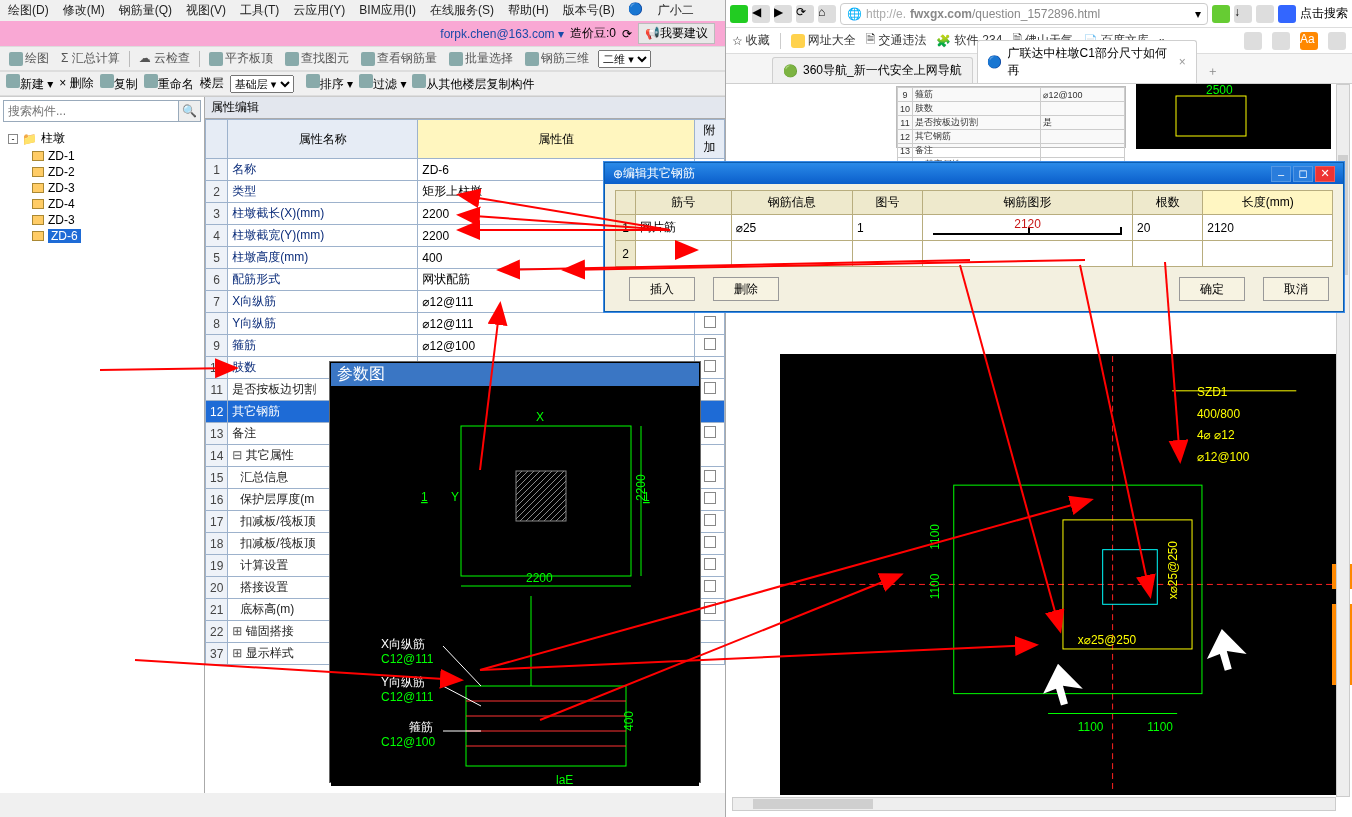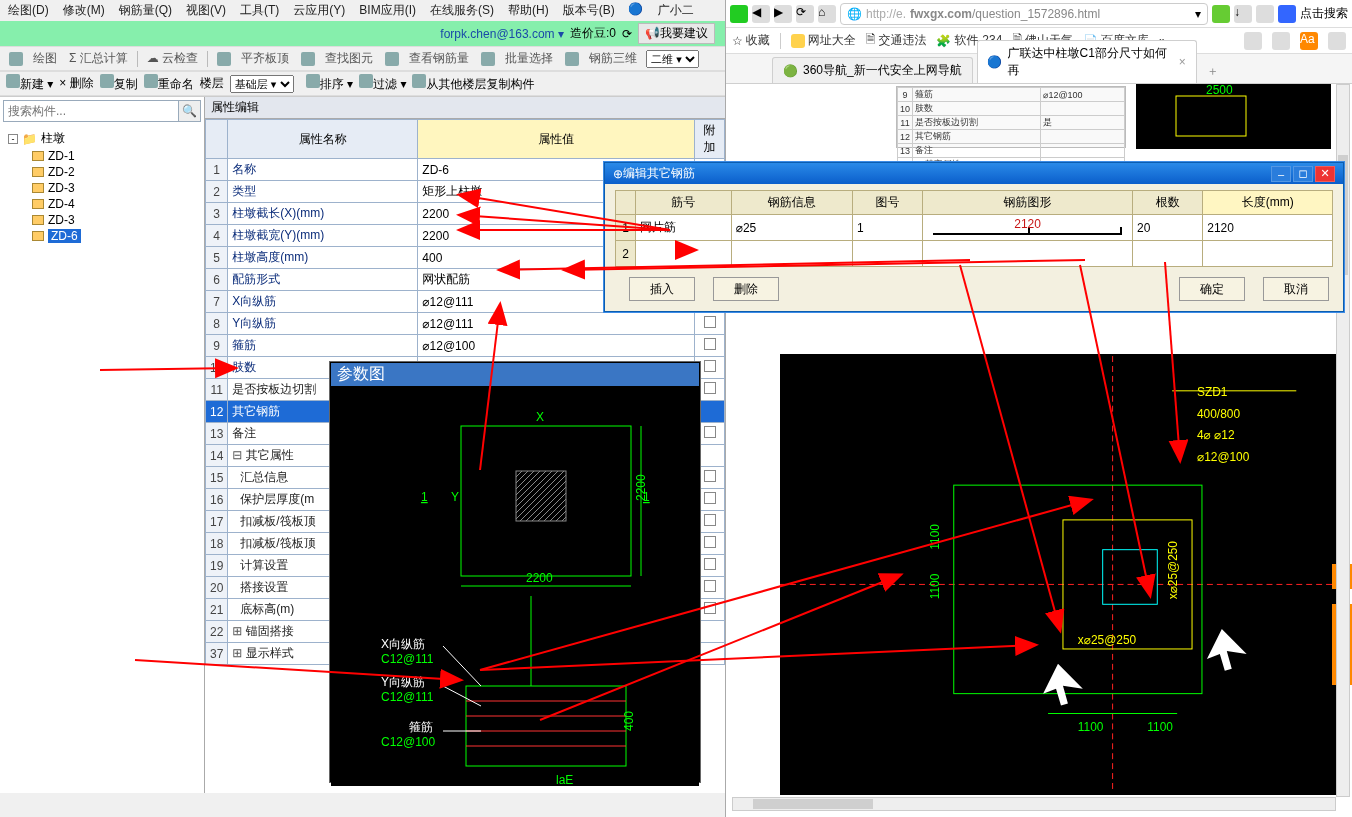--- a/index.html
+++ b/index.html
@@ -2,25 +2,25 @@
 <html><head>
 <meta charset="utf-8">
 <style>
 * { margin: 0; padding: 0; box-sizing: border-box; font-family: "Microsoft YaHei", SimSun, Arial, sans-serif; font-size: 12px; }
 body { background: #fff; width: 1352px; height: 817px; position: relative; overflow: hidden; }
 
 
 #left-app { position: absolute; left: 0; top: 0; width: 726px; height: 817px; background:#f0f0f0; border-right:1px solid #aaa;}
 .menubar { display:flex; gap:14px; padding:2px 8px; background:#f0f0f0; color:#222; }
 .menubar span { cursor:default; }
-.userbar { display:flex; justify-content:flex-end; align-items:center; gap:6px; padding:2px 10px; background:#86efac; }
+.userbar { display:flex; justify-content:flex-end; align-items:center; gap:6px; padding:2px 10px; background:#f9a8d4; }
 .userbar .link { color:#1a4aa8; }
 .userbar .btn { background:#e8e8e8; border:1px solid #bbb; padding:1px 6px; }
 .toolbar1, .toolbar2 { display:flex; align-items:center; gap:6px; padding:2px 6px; background:#f0f0f0; border-top:1px solid #ddd; border-bottom:1px solid #ddd; }
-.toolbar1 .titem { display:flex; align-items:center; gap:10px; color:#555; padding:1px 3px; }
+.toolbar1 .titem { display:flex; align-items:center; gap:2px; color:#555; padding:1px 3px; }
 .toolbar1 .sep { width:1px; height:16px; background:#bbb; }
 .icon { width:14px; height:14px; display:inline-block; background:#8aa; border-radius:2px; }
 select.small { font-size:11px; height:18px; }
 #workspace { display:flex; height: calc(100% - 120px); border-top:1px solid #ccc; }
 #tree-pane { width:205px; background:#fff; border-right:1px solid #aaa; display:flex; flex-direction:column; }
 #tree-pane .search { margin:3px; border:1px solid #9ab; height:22px; display:flex; }
 #tree-pane .search input { flex:1; border:none; outline:none; padding:0 4px; color:#3b82f6; }
 #tree-pane .search button { width:22px; border:none; border-left:1px solid #9ab; background:#eee; }
 .tree { padding:4px 6px; }
 .tree .node { display:flex; align-items:center; gap:4px; padding:1px 2px; }

